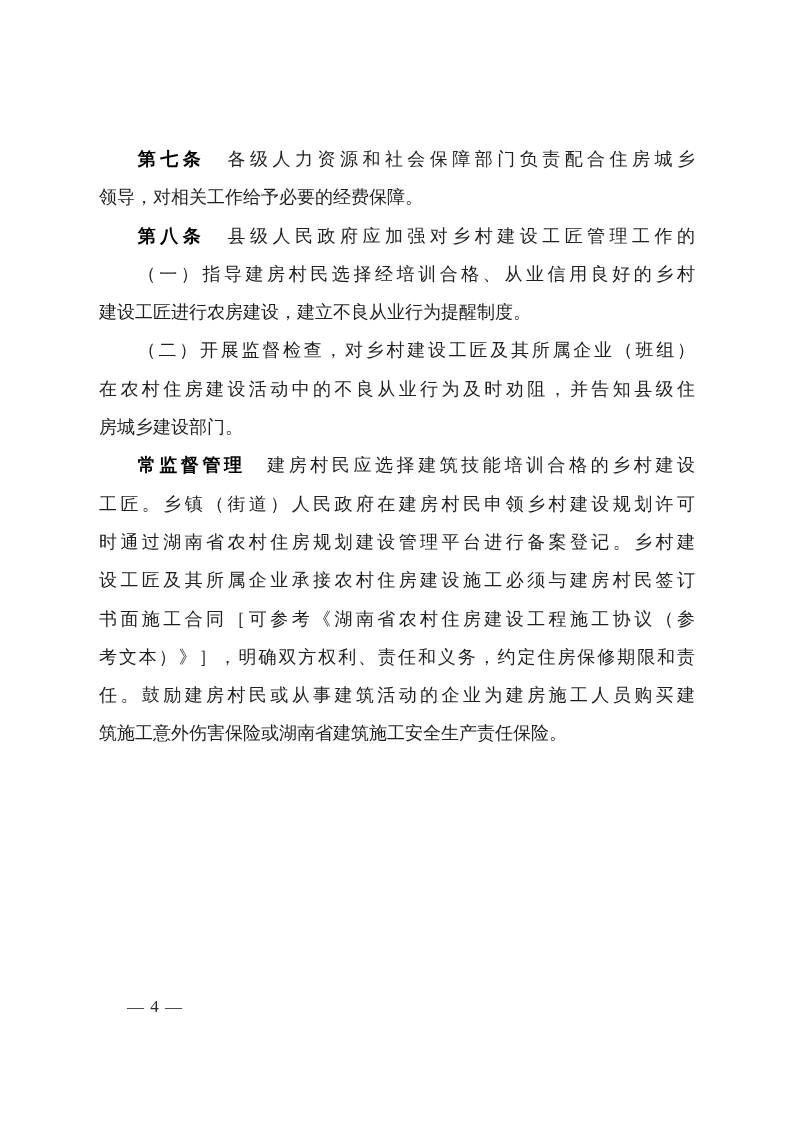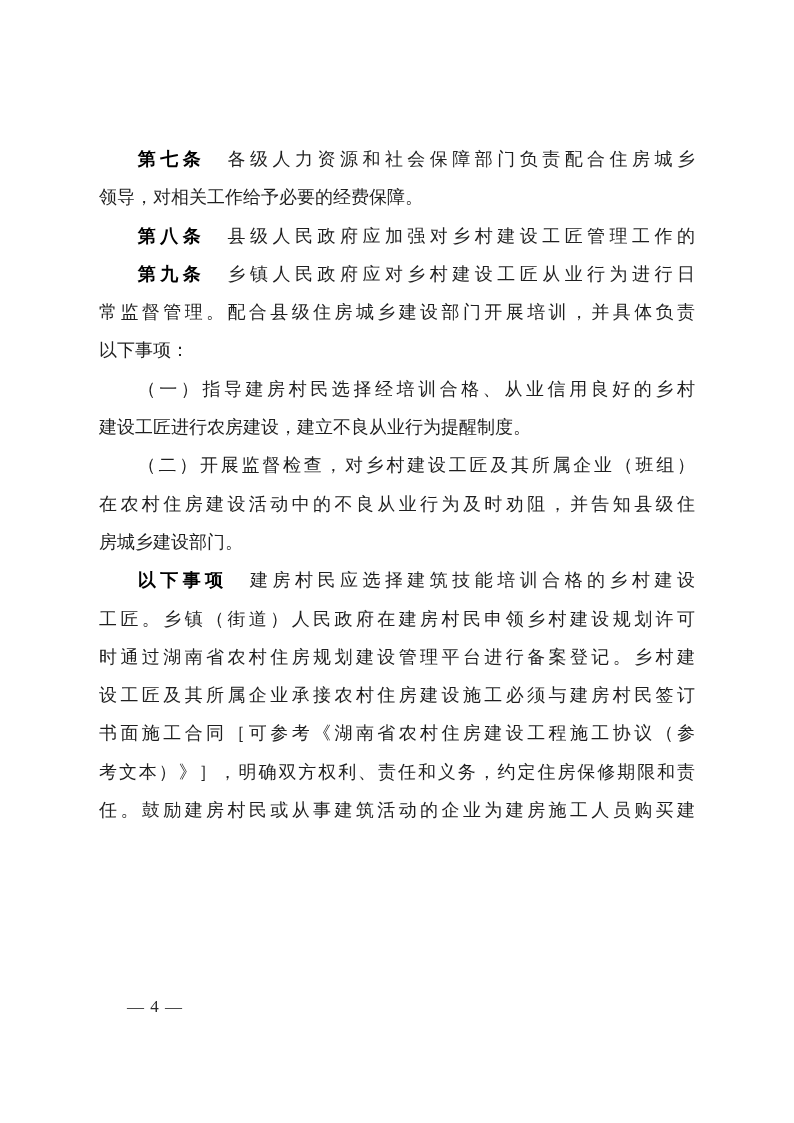--- a/index.html
+++ b/index.html
@@ -58,37 +58,33 @@
   <div class="content">
 
   <div class="para">
         <div class="line first j"><span class="art-head">第七条</span>　各级人力资源和社会保障部门负责配合住房城乡</div>
       </div>
       <div class="para">
         <div class="line">领导，对相关工作给予必要的经费保障。</div>
         <div class="line first j"><span class="art-head">第八条</span>　县级人民政府应加强对乡村建设工匠管理工作的</div>
       </div>
       <div class="para">
-        <div class="line first j"><span class="art-head">第九条</span>　乡镇人民政府应对乡村建设工匠从业行为进行日</div>
-        <div class="line j">常监督管理。配合县级住房城乡建设部门开展培训，并具体负责</div>
-        <div class="line">以下事项：</div>
-      </div>
-      <div class="para">
         <div class="line first j">（一）指导建房村民选择经培训合格、从业信用良好的乡村</div>
         <div class="line">建设工匠进行农房建设，建立不良从业行为提醒制度。</div>
       </div>
       <div class="para">
         <div class="line first j">（二）开展监督检查，对乡村建设工匠及其所属企业（班组）</div>
         <div class="line j">在农村住房建设活动中的不良从业行为及时劝阻，并告知县级住</div>
         <div class="line">房城乡建设部门。</div>
       </div>
       <div class="para">
-        <div class="line first j"><span class="art-head">以下事项</span>　建房村民应选择建筑技能培训合格的乡村建设</div>
+        <div class="line first j"><span class="art-head">常监督管理</span>　建房村民应选择建筑技能培训合格的乡村建设</div>
         <div class="line j">工匠。乡镇（街道）人民政府在建房村民申领乡村建设规划许可</div>
         <div class="line j">时通过湖南省农村住房规划建设管理平台进行备案登记。乡村建</div>
         <div class="line j">设工匠及其所属企业承接农村住房建设施工必须与建房村民签订</div>
         <div class="line j">书面施工合同［可参考《湖南省农村住房建设工程施工协议（参</div>
         <div class="line j">考文本）》］，明确双方权利、责任和义务，约定住房保修期限和责</div>
         <div class="line j">任。鼓励建房村民或从事建筑活动的企业为建房施工人员购买建</div>
+        <div class="line">筑施工意外伤害保险或湖南省建筑施工安全生产责任保险。</div>
       </div>
     </div>
   <div class="footer">— 4 —</div>
 </div>
 
 </body></html>

